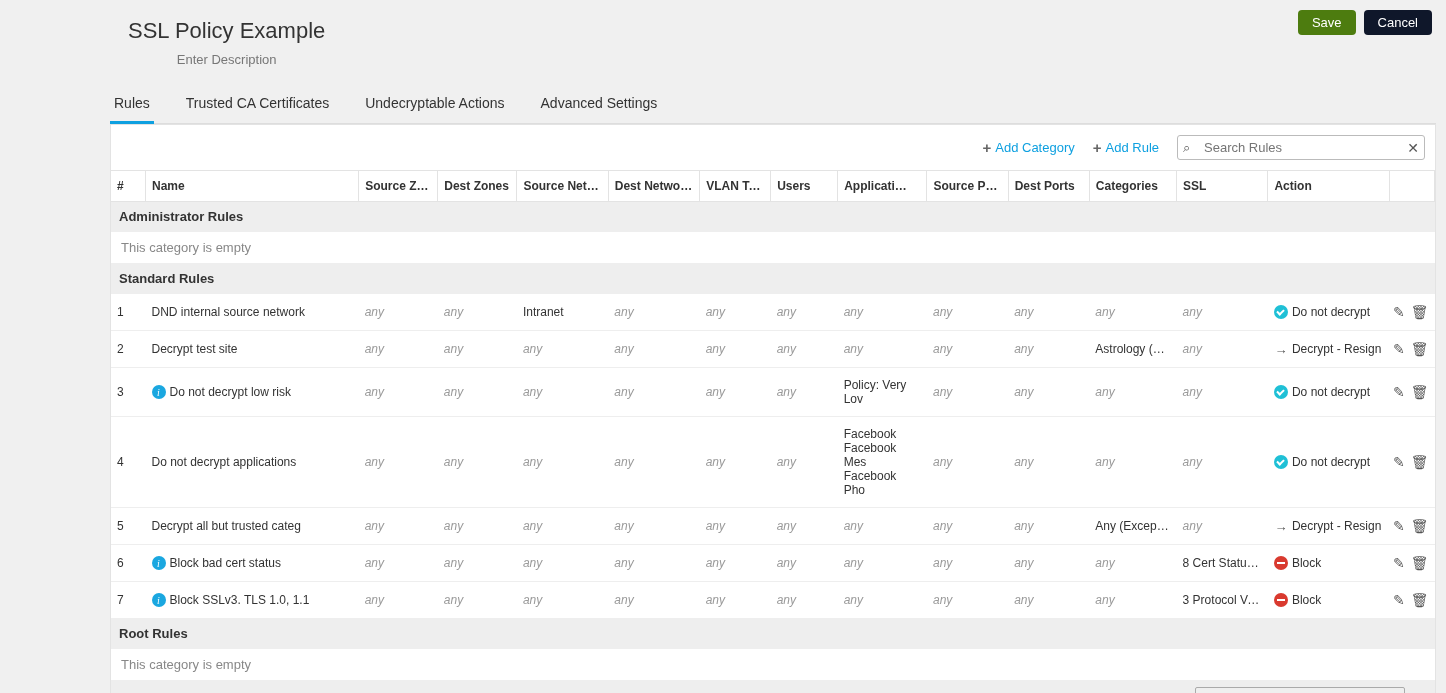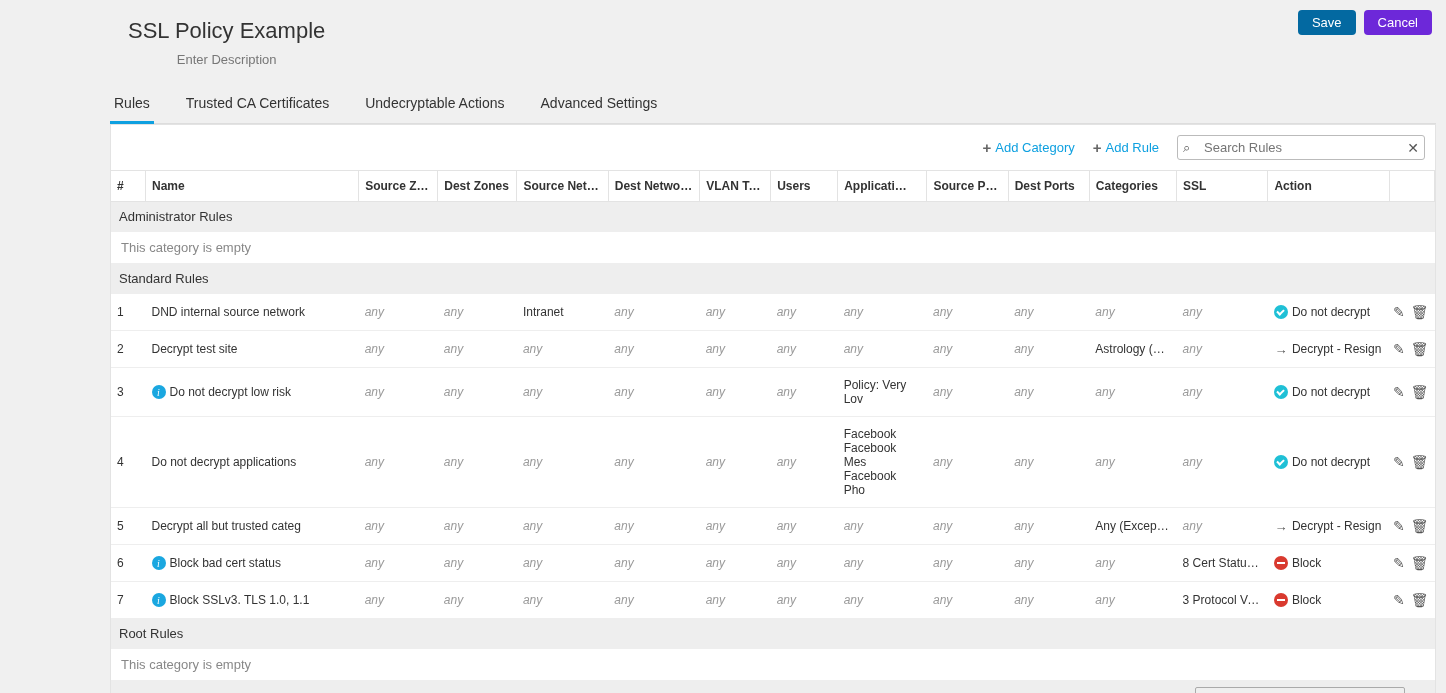--- a/index.html
+++ b/index.html
@@ -39,25 +39,25 @@
     padding-right: 4px;
   }
   .btn {
     padding: 5px 14px;
     border-radius: 4px;
     font-size: 13px;
     border: none;
     cursor: pointer;
   }
   .btn-save {
-    background: #0369a1;
+    background: #4d7c0f;
     color: #fff;
   }
   .btn-cancel {
-    background: #6d28d9;
+    background: #0f172a;
     color: #fff;
   }
 
   .tabbar {
     margin-left: 110px;
     border-bottom: 1px solid #ddd;
     display: flex;
     gap: 28px;
     padding-top: 20px;
   }
@@ -157,21 +157,21 @@
     white-space: nowrap;
     text-overflow: ellipsis;
   }
   .grid td.wrap { white-space: normal; }
   .any {
     color: #9a9a9a;
     font-style: italic;
   }
   .cat-row td {
     background: #eeeeee;
-    font-weight: 400;
+    font-weight: 700;
     font-size: 13px;
     padding: 7px 8px;
   }
   .empty-row td {
     color: #888;
     font-size: 13px;
     padding: 8px 10px;
   }
   .info-ic {
     display: inline-flex;

